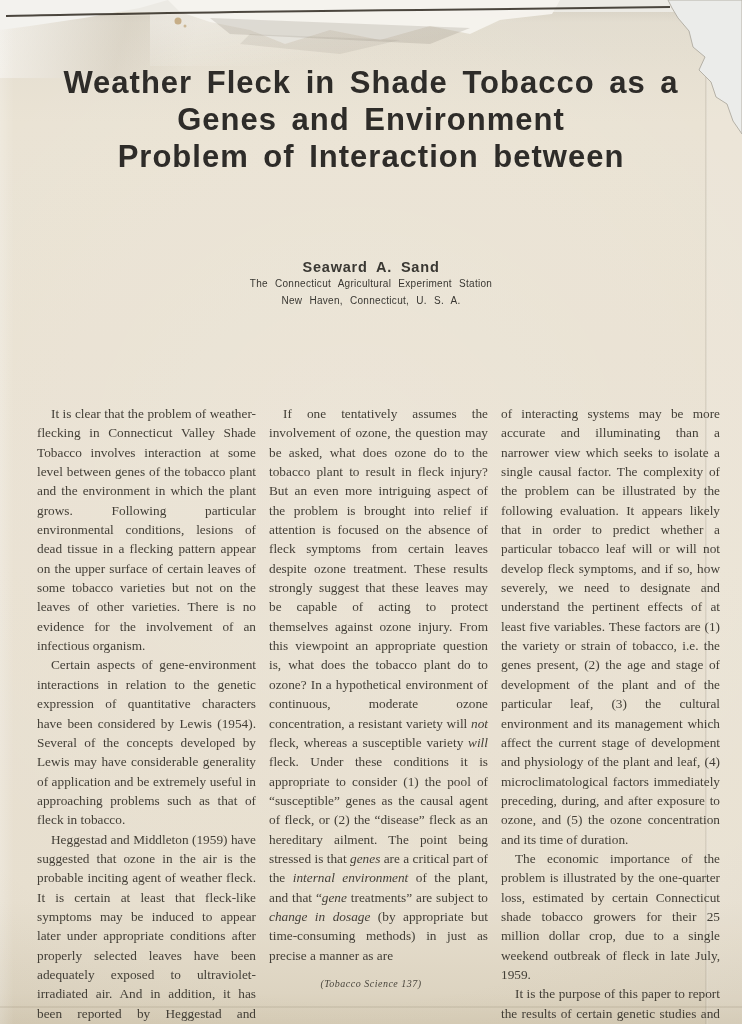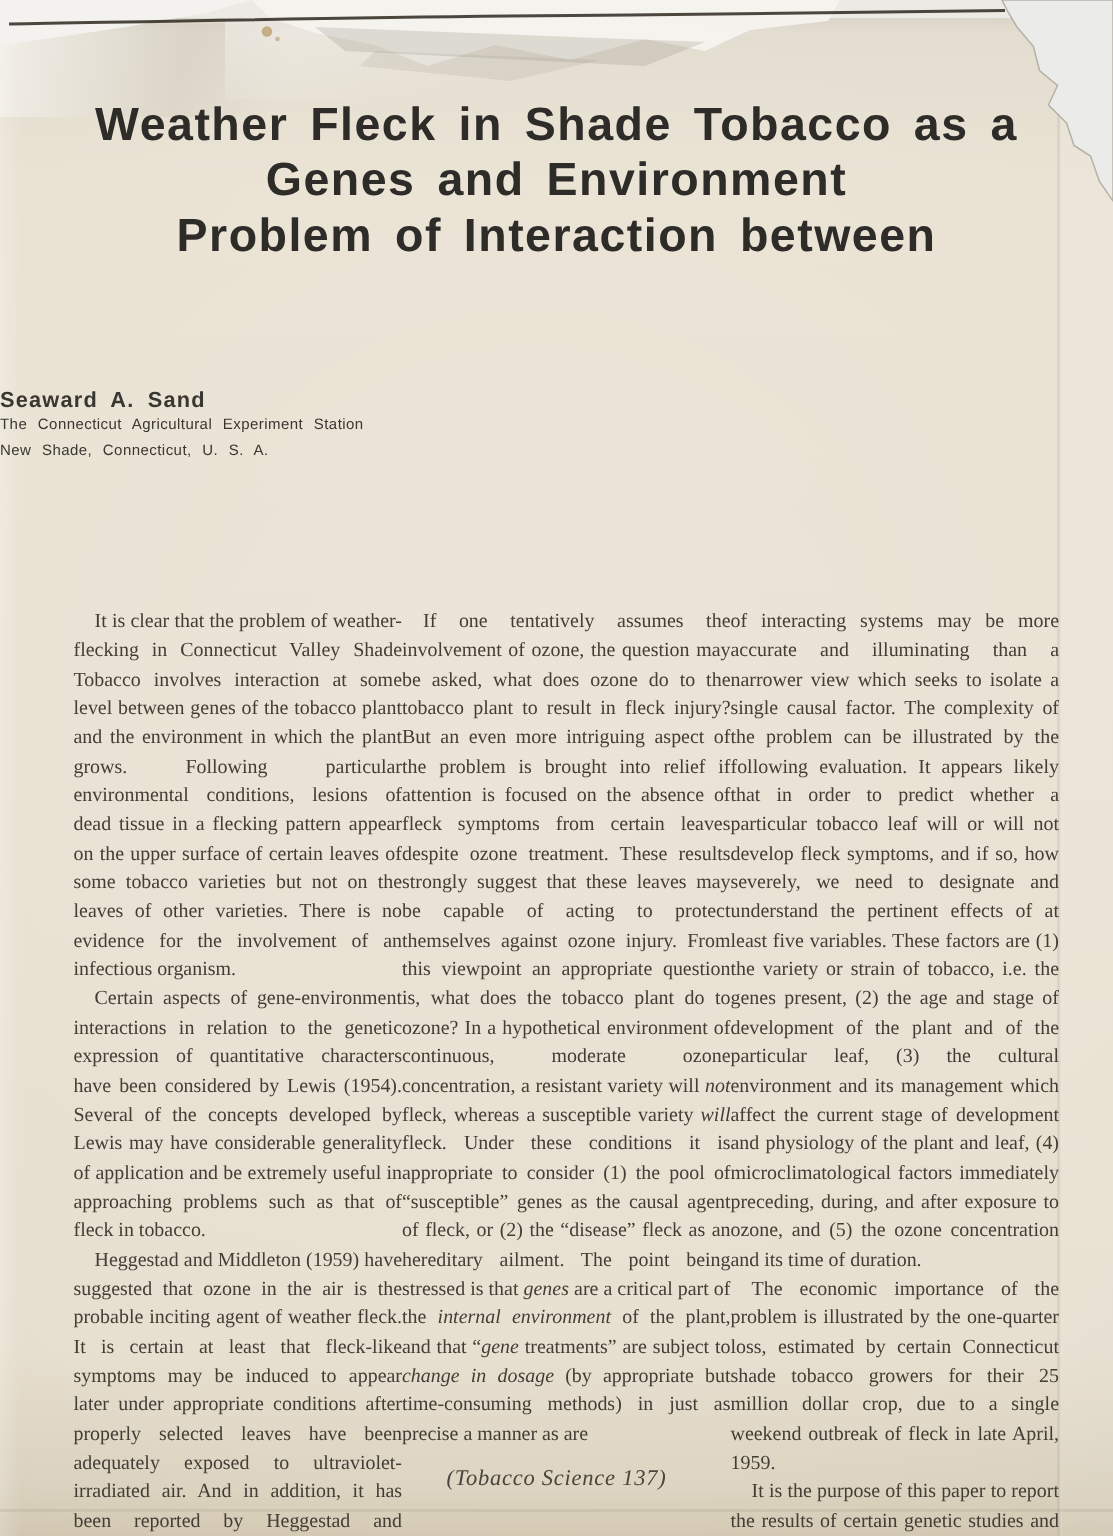--- a/index.html
+++ b/index.html
@@ -20,34 +20,34 @@
   .fold-right-zone{position:absolute;top:10px;bottom:0;left:708px;right:0;background:rgba(255,255,255,.10);}
   .fold-line{position:absolute;top:14px;bottom:0;left:705px;width:3px;
     background:linear-gradient(90deg, rgba(130,120,102,.22), rgba(255,255,255,.26));}
   .crease-bottom{position:absolute;left:0;right:0;top:1006px;height:2px;background:rgba(140,128,105,.15);}
   .torn-svg{position:absolute;left:0;top:0;}
   
   .title{position:absolute;left:0;right:0;top:64px;text-align:center;
     font-family:"Liberation Sans",sans-serif;font-weight:700;font-size:31px;line-height:37px;
     letter-spacing:1px;word-spacing:5px;color:#2e2c29;}
   
-  .byline{position:absolute;left:0;right:0;top:259px;
+  .byline{position:absolute;left:0;right:0;top:259px;text-align:center;
     font-family:"Liberation Sans",sans-serif;color:#393732;}
   .byline .name{font-weight:700;font-size:14.5px;line-height:17px;letter-spacing:.8px;word-spacing:4px;}
   .byline .affil,.byline .loc{font-size:10px;line-height:16.5px;letter-spacing:.3px;word-spacing:4px;}
   
-  .columns{position:absolute;left:49px;top:404px;width:683px;height:566px;
-    display:flex;}
+  .columns{position:absolute;left:37px;top:404px;width:683px;height:566px;
+    display:flex;gap:13px;}
   .col{width:219px;}
   .para{margin:0;text-align:justify;font-size:13.3px;line-height:19.35px;color:#423e36;}
   .para.indent{text-indent:14px;}
   .it{font-style:italic;}
   
   .footer{position:absolute;left:0;right:0;top:978px;text-align:center;
-    font-style:italic;font-size:15px;letter-spacing:.5px;color:#4a463d;}
+    font-style:italic;font-size:10px;letter-spacing:.5px;color:#4a463d;}
 </style>
 </head>
 <body>
 
 <div class="stage">
   <div class="paper"></div>
   <div class="crease1"></div>
   <div class="crease2"></div>
   <div class="fold-right-zone"></div>
   <div class="fold-line"></div>
@@ -67,35 +67,35 @@
 
   <div class="title">
     <div>Weather Fleck in Shade Tobacco as a</div>
     <div>Genes and Environment</div>
     <div>Problem of Interaction between</div>
   </div>
 
   <div class="byline">
     <div class="name">Seaward A. Sand</div>
     <div class="affil">The Connecticut Agricultural Experiment Station</div>
-    <div class="loc">New Shade, Connecticut, U. S. A.</div>
+    <div class="loc">New Haven, Connecticut, U. S. A.</div>
   </div>
 
   <div class="columns">
     <div class="col">
       <p class="para indent"><span>It is clear that the problem of weather-flecking in Connecticut Valley Shade Tobacco involves interaction at some level between genes of the tobacco plant and the environment in which the plant grows. Following particular environmental conditions, lesions of dead tissue in a flecking pattern appear on the upper surface of certain leaves of some tobacco varieties but not on the leaves of other varieties. There is no evidence for the involvement of an infectious organism.</span></p>
       <p class="para indent"><span>Certain aspects of gene-environment interactions in relation to the genetic expression of quantitative characters have been considered by Lewis (1954). Several of the concepts developed by Lewis may have considerable generality of application and be extremely useful in approaching problems such as that of fleck in tobacco.</span></p>
       <p class="para indent"><span>Heggestad and Middleton (1959) have suggested that ozone in the air is the probable inciting agent of weather fleck. It is certain at least that fleck-like symptoms may be induced to appear later under appropriate conditions after properly selected leaves have been adequately exposed to ultraviolet-irradiated air. And in addition, it has been reported by Heggestad and Middleton that under field conditions, correlation may be observed between the occurrence of weather-fleck in tobacco and the occurrence of cracking on stretched rubber test strips (Bradley and Haagen-Smit, 1957). Thus, the involvement of ozone as an important environmental factor relative to fleck damage in tobacco is strongly</span></p>
     </div>
     <div class="col">
       <p class="para indent"><span>If one tentatively assumes the involvement of ozone, the question may be asked, what does ozone do to the tobacco plant to result in fleck injury? But an even more intriguing aspect of the problem is brought into relief if attention is focused on the absence of fleck symptoms from certain leaves despite ozone treatment. These results strongly suggest that these leaves may be capable of acting to protect themselves against ozone injury. From this viewpoint an appropriate question is, what does the tobacco plant do to ozone? In a hypothetical environment of continuous, moderate ozone concentration, a resistant variety will </span><span class="it">not</span><span> fleck, whereas a susceptible variety </span><span class="it">will</span><span> fleck. Under these conditions it is appropriate to consider (1) the pool of “susceptible” genes as the causal agent of fleck, or (2) the “disease” fleck as an hereditary ailment. The point being stressed is that </span><span class="it">genes</span><span> are a critical part of the </span><span class="it">internal environment</span><span> of the plant, and that “</span><span class="it">gene</span><span> treatments” are subject to </span><span class="it">change in dosage</span><span> (by appropriate but time-consuming methods) in just as precise a manner as are </span></p>
 
     </div>
     <div class="col">
       <p class="para"><span>of interacting systems may be more accurate and illuminating than a narrower view which seeks to isolate a single causal factor. The complexity of the problem can be illustrated by the following evaluation. It appears likely that in order to predict whether a particular tobacco leaf will or will not develop fleck symptoms, and if so, how severely, we need to designate and understand the pertinent effects of at least five variables. These factors are (1) the variety or strain of tobacco, i.e. the genes present, (2) the age and stage of development of the plant and of the particular leaf, (3) the cultural environment and its management which affect the current stage of development and physiology of the plant and leaf, (4) microclimatological factors immediately preceding, during, and after exposure to ozone, and (5) the ozone concentration and its time of duration.</span></p>
-      <p class="para indent"><span>The economic importance of the problem is illustrated by the one-quarter loss, estimated by certain Connecticut shade tobacco growers for their 25 million dollar crop, due to a single weekend outbreak of fleck in late April, 1959.</span></p>
+      <p class="para indent"><span>The economic importance of the problem is illustrated by the one-quarter loss, estimated by certain Connecticut shade tobacco growers for their 25 million dollar crop, due to a single weekend outbreak of fleck in late July, 1959.</span></p>
       <p class="para indent"><span>It is the purpose of this paper to report the results of certain genetic studies and to relate them to other facts presently known concerning weather fleck. Part of this material has been summarized previously in a popular article (Sand, 1959).</span></p>
 
     </div>
   </div>
 
   <div class="footer">(Tobacco Science 137)</div>
 </div>
 
 </body></html>

